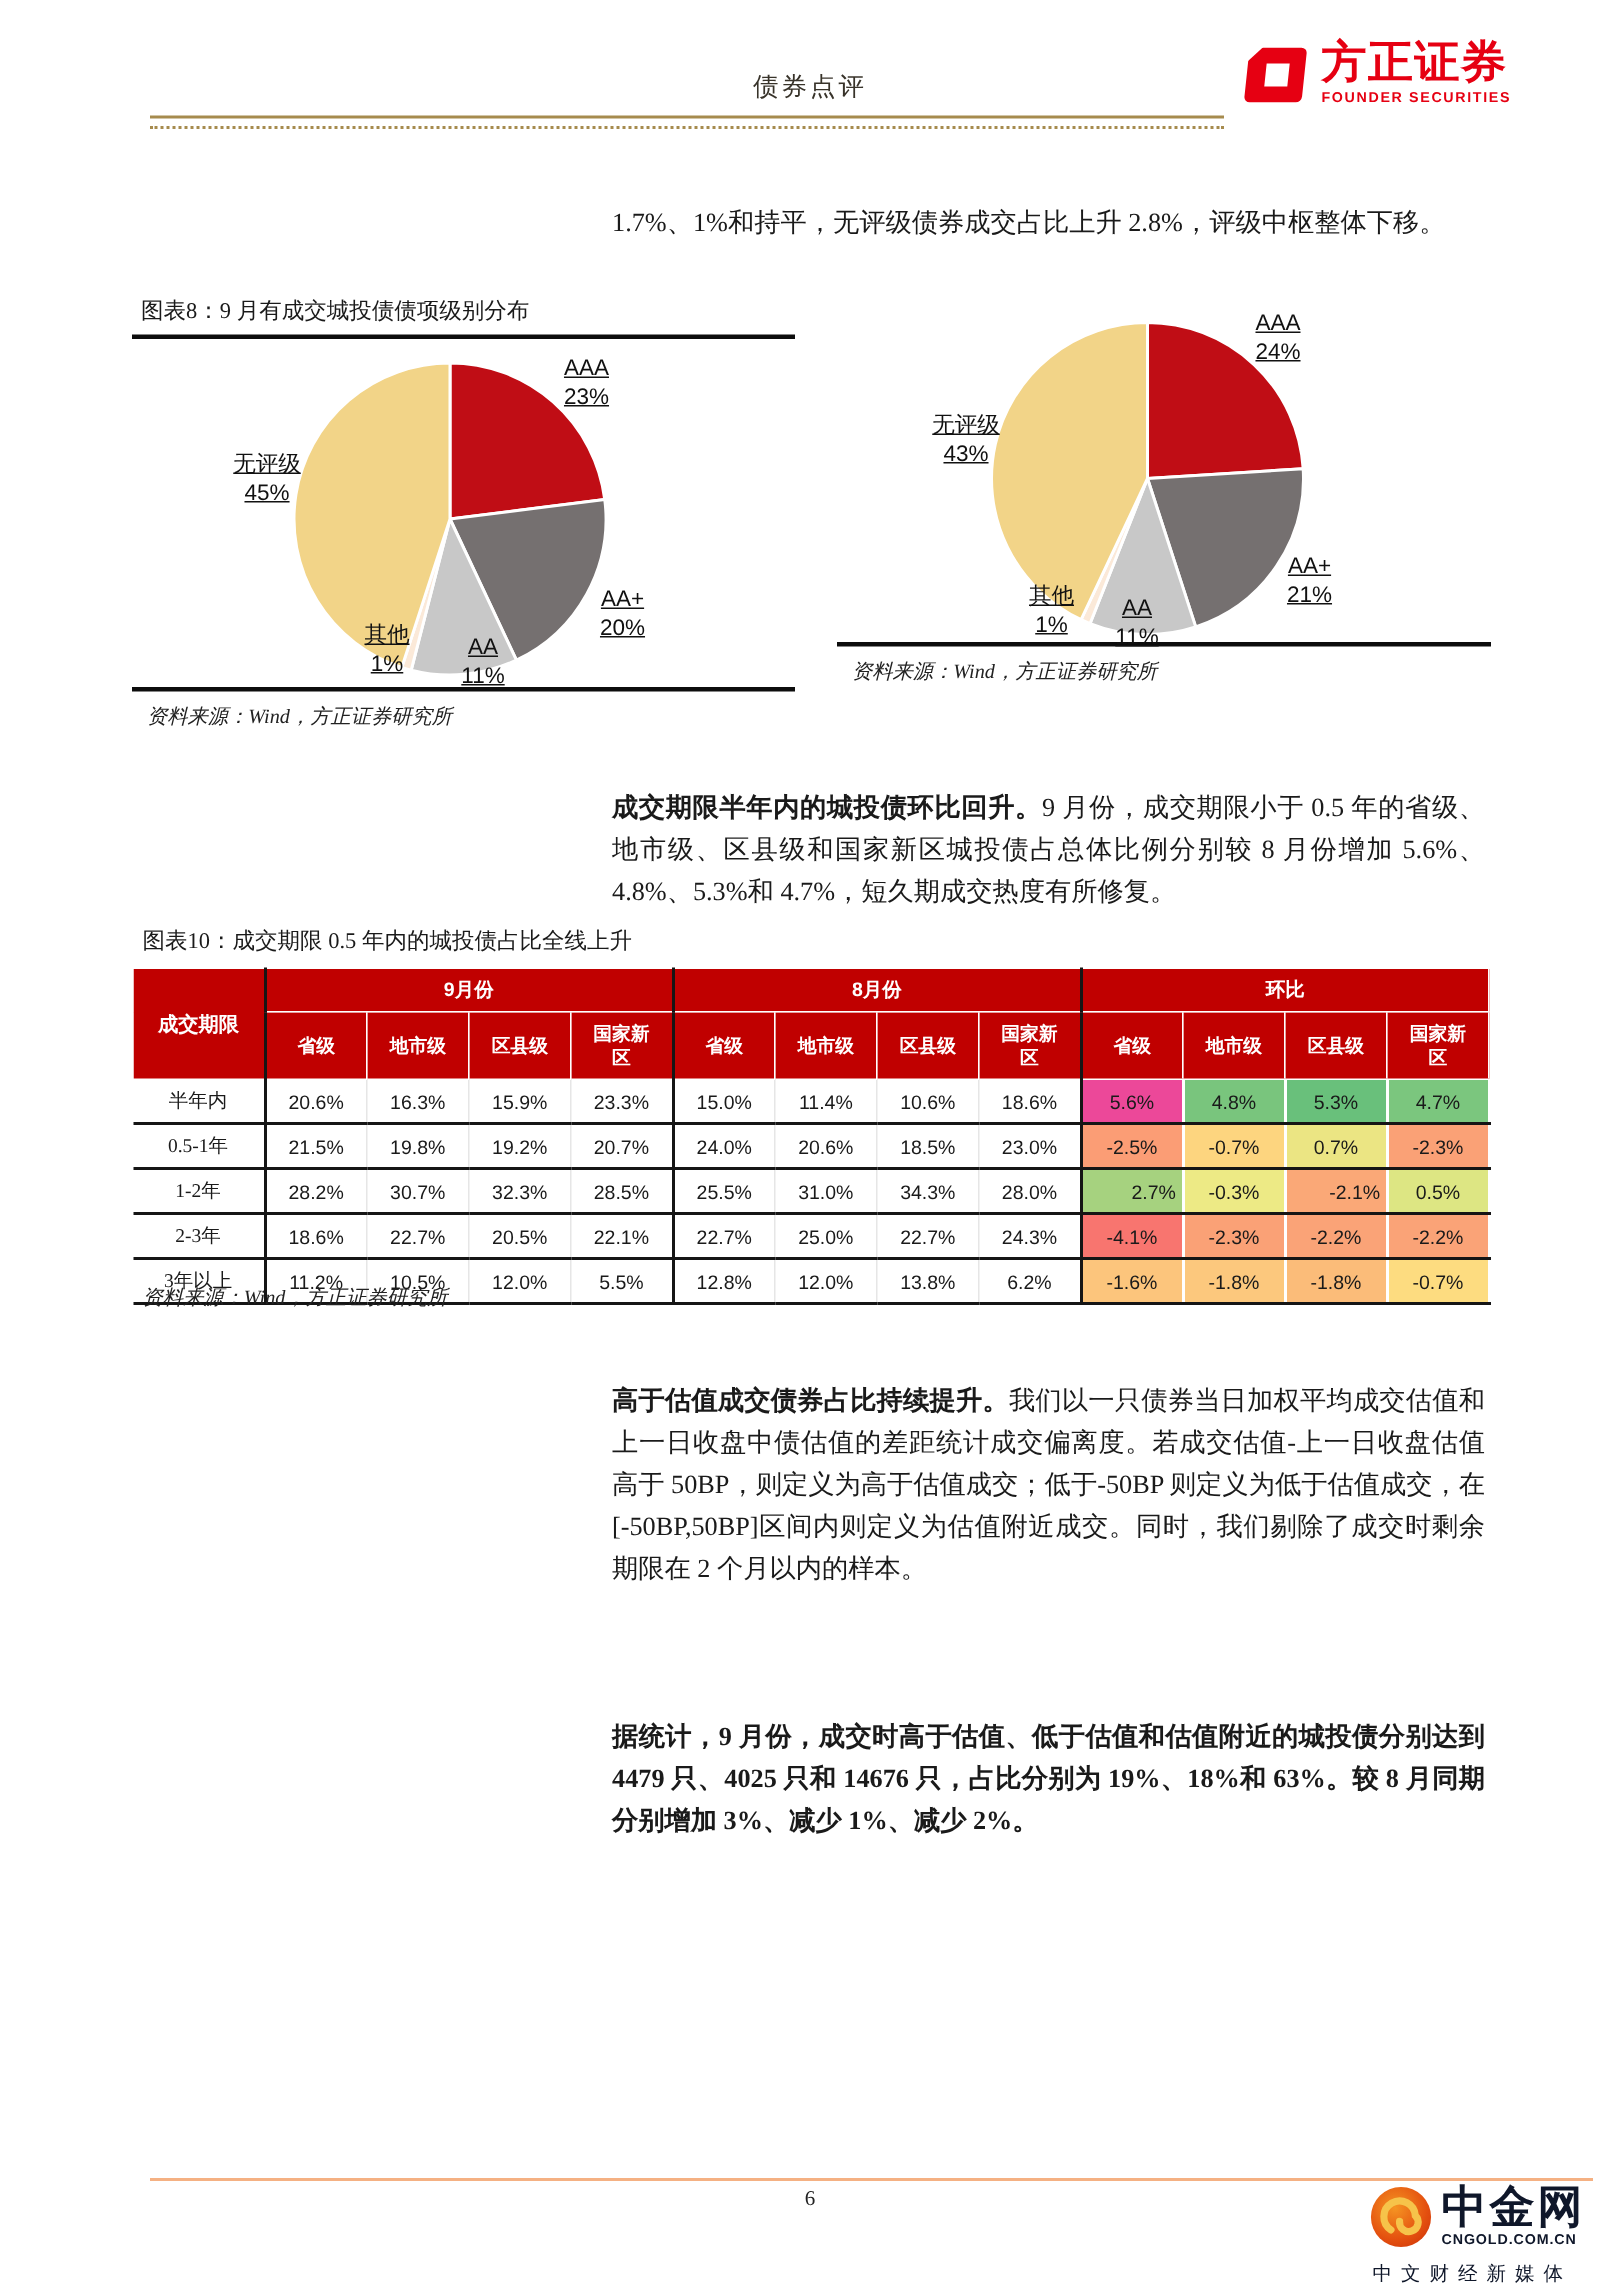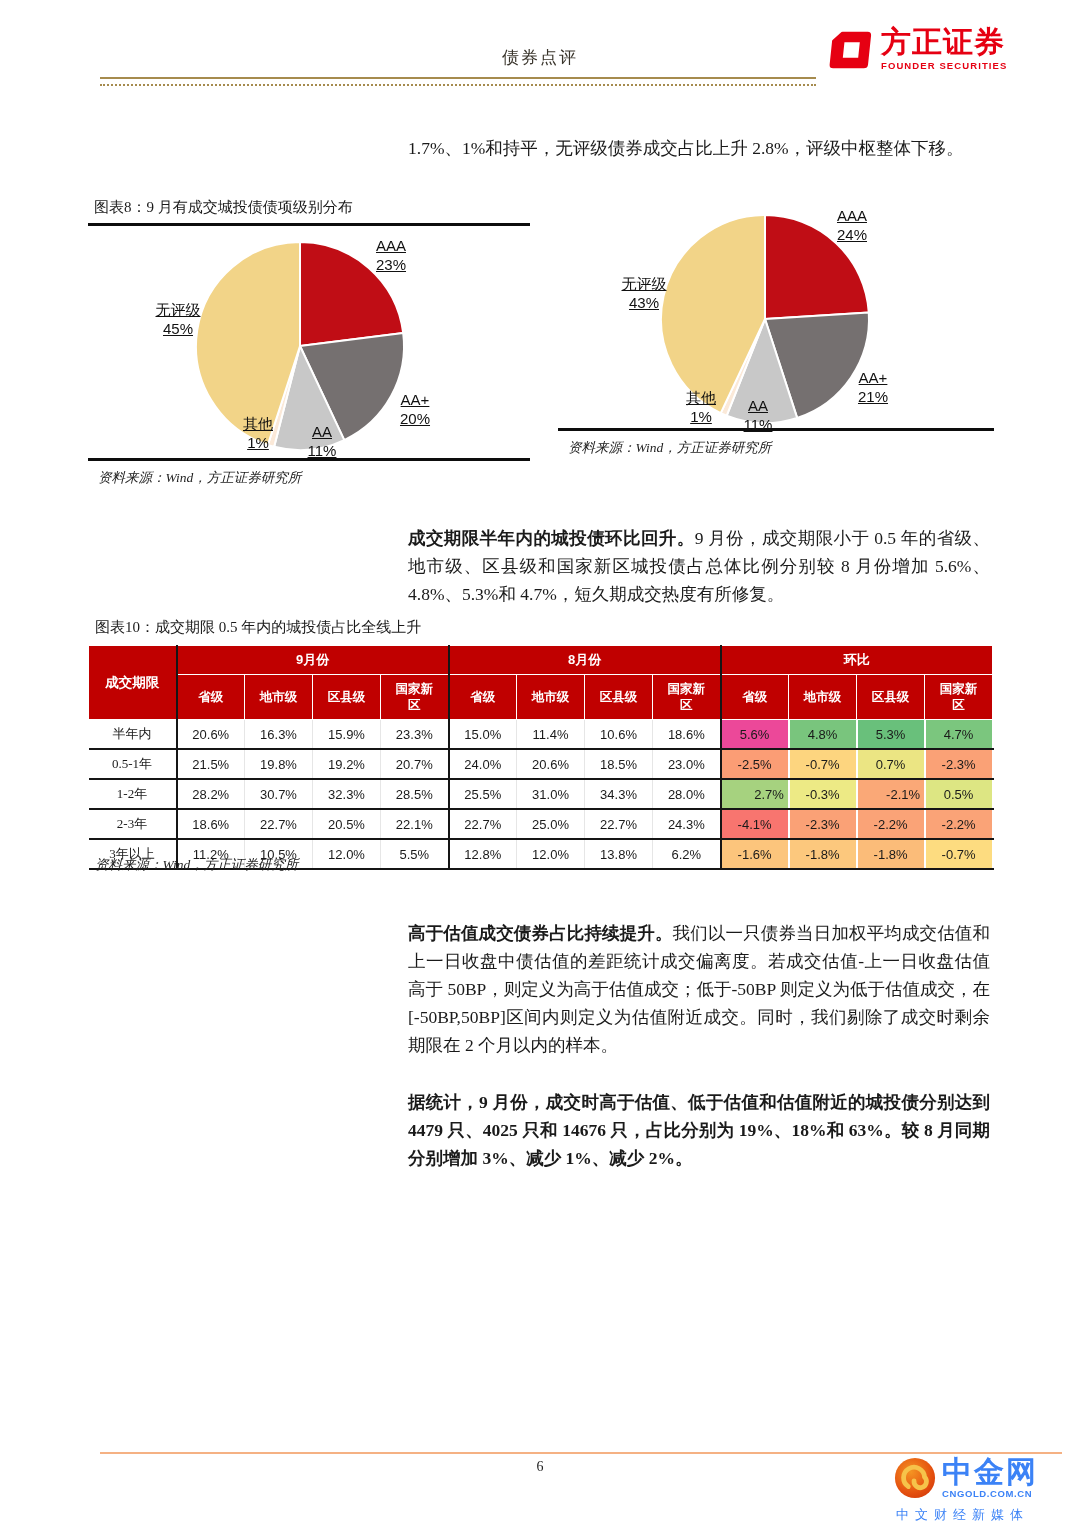--- a/index.html
+++ b/index.html
@@ -15,21 +15,21 @@
   .logo-en{font-size:9.5px;font-weight:bold;color:#e60012;letter-spacing:1.1px;margin-top:2px;}
   #hdr-rule{left:100px;top:77px;width:716px;height:2px;background:#a68b4e;}
   #hdr-dots{left:100px;top:84px;width:716px;height:0;border-top:2px dotted #a68b4e;}
 
   
   .para{position:absolute;left:408px;width:582px;font-size:17.5px;line-height:28px;
         text-align:justify;text-justify:inter-ideograph;}
   #para1{top:116px;}
   #para2{top:506px;}
   #para3{top:901px;}
-  #para4{top:1070px;font-weight:bold;}
+  #para4{top:1125px;font-weight:bold;}
   .lead{font-weight:bold;}
 
   
   .chart{position:absolute;top:196px;}
   #chart1{left:88px;width:442px;}
   #chart2{left:558px;width:436px;}
   .chart-title{font-size:15px;padding:2px 2px 6px 6px;border-bottom:3px solid #0d0d0d;}
   .pie-area{position:relative;height:232px;border-bottom:3px solid #0d0d0d;}
   .pie-label{position:absolute;transform:translateX(-50%);text-align:center;
              font-family:"Liberation Sans",sans-serif;font-size:15px;line-height:19px;color:#111;text-decoration:underline;}
@@ -47,21 +47,21 @@
           border-bottom:2px solid #151515;border-right:1px solid #e6e6e6;background:#fff;}
   #tbl td.rlabel{font-family:"Liberation Serif",serif;}
   #tbl .g-start{border-left:2px solid #151515;}
   #tbl td.mom{border-left:2px solid #ffffff;border-right:2px solid #ffffff;}
   #tbl td.mom.g-start{border-left:2px solid #151515;}
   #tbl-source{left:95px;top:856px;font-style:italic;font-size:13.5px;color:#222;}
 
   
   #foot-rule{left:100px;top:1452px;width:962px;height:2px;background:#f5b183;}
   #page-num{left:0;right:0;top:1459px;text-align:center;font-size:14px;color:#222;}
-  #cngold{left:894px;top:1457px;width:162px;font-family:"Liberation Sans",sans-serif;color:#3b82f6;}
+  #cngold{left:913px;top:1457px;width:162px;font-family:"Liberation Sans",sans-serif;color:#0f172a;}
   .cg-row{display:flex;align-items:flex-start;gap:6px;}
   .cg-col{display:flex;flex-direction:column;}
   .cg-cn{font-size:30px;font-weight:bold;line-height:1.0;letter-spacing:2px;}
   .cg-dom{font-size:9.5px;font-weight:bold;letter-spacing:0.6px;margin-top:1px;}
   .cg-tag{font-size:13px;letter-spacing:6px;margin-top:3px;padding-left:2px;}
 </style>
 </head>
 <body>
 
 <div class="abs" id="hdr-title">债券点评</div>

